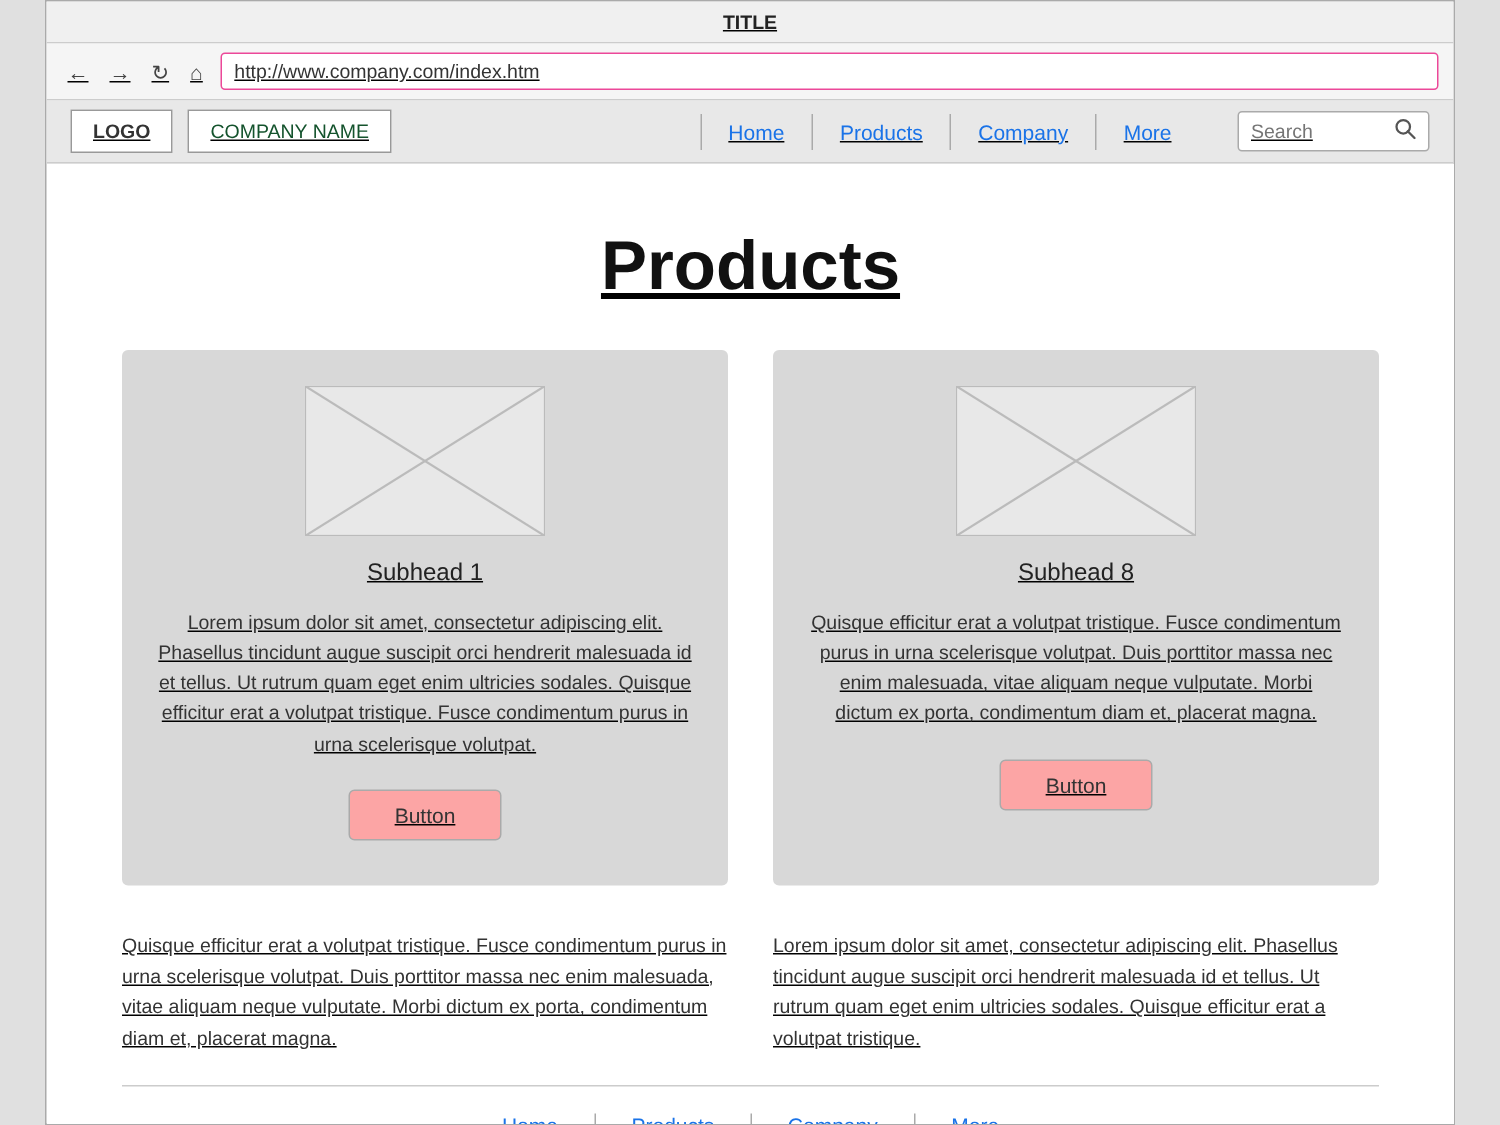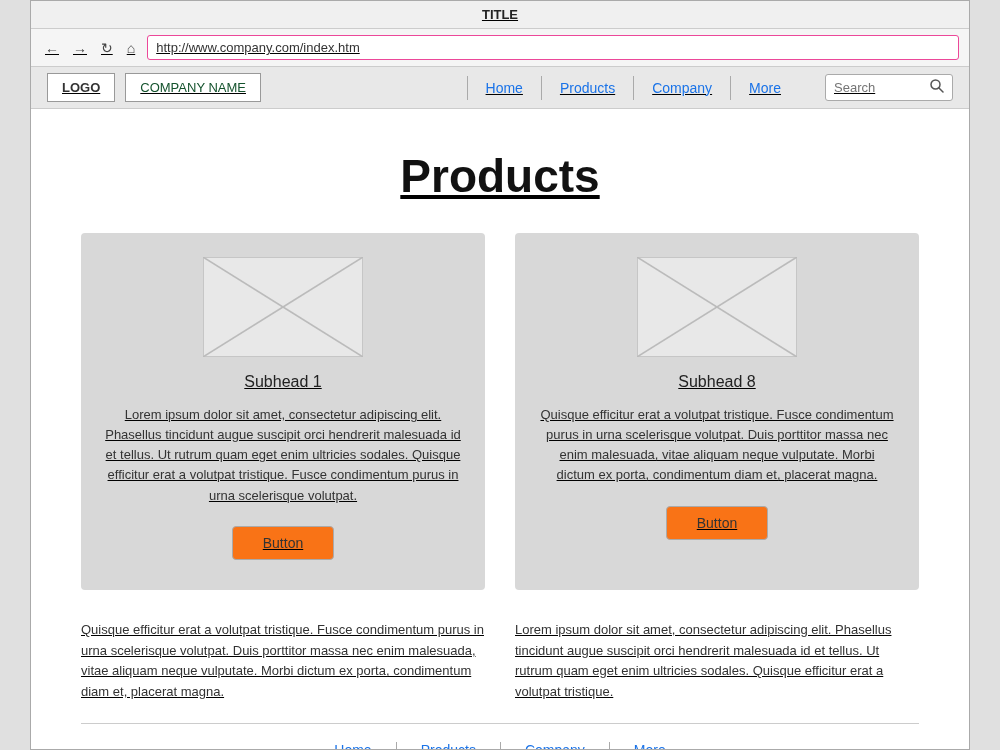--- a/index.html
+++ b/index.html
@@ -191,21 +191,21 @@
     .card-text {
       font-size: 13px;
       text-align: center;
       color: #333;
       line-height: 1.55;
       margin-bottom: 20px;
     }
 
     .card-button {
       border: 1px solid #aaa;
-      background: #f97316;
+      background: #fca5a5;
       border-radius: 4px;
       padding: 8px 30px;
       font-size: 14px;
       cursor: pointer;
       color: #333;
     }
 
     .text-row {
       display: flex;
       gap: 30px;

